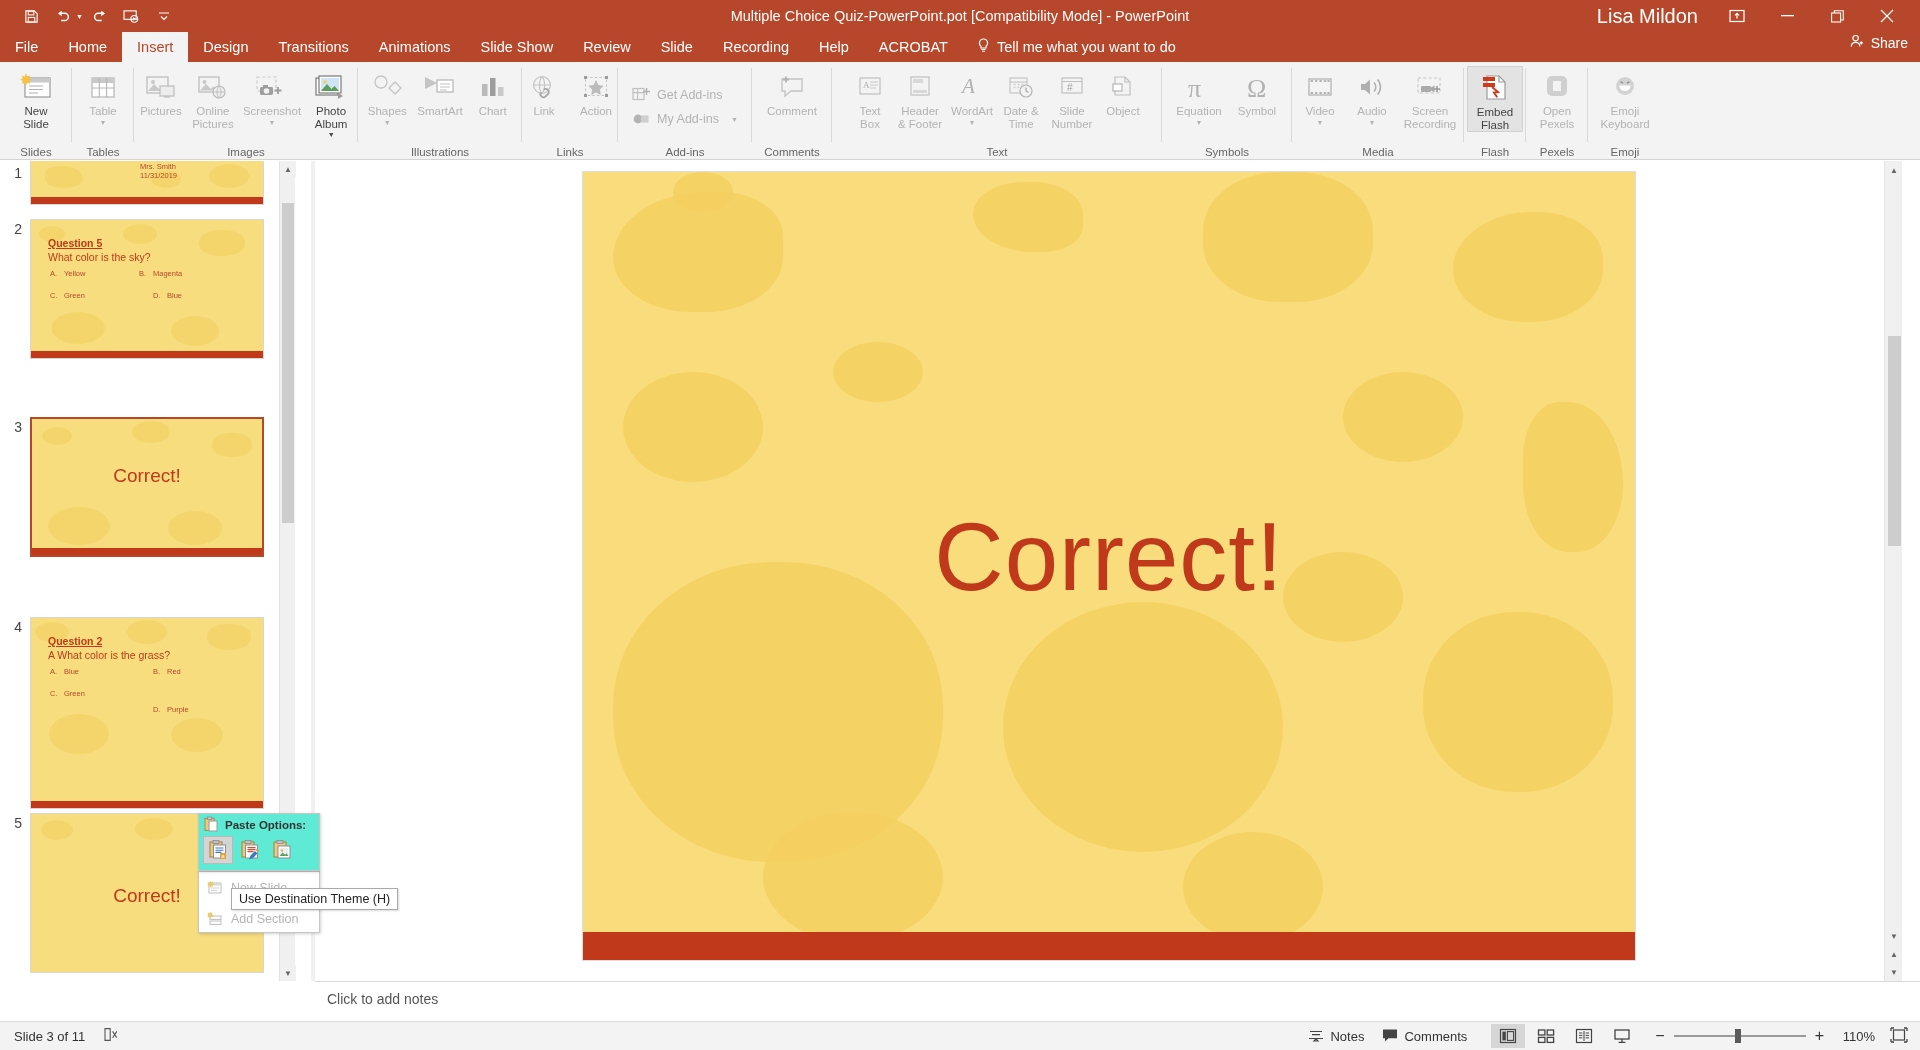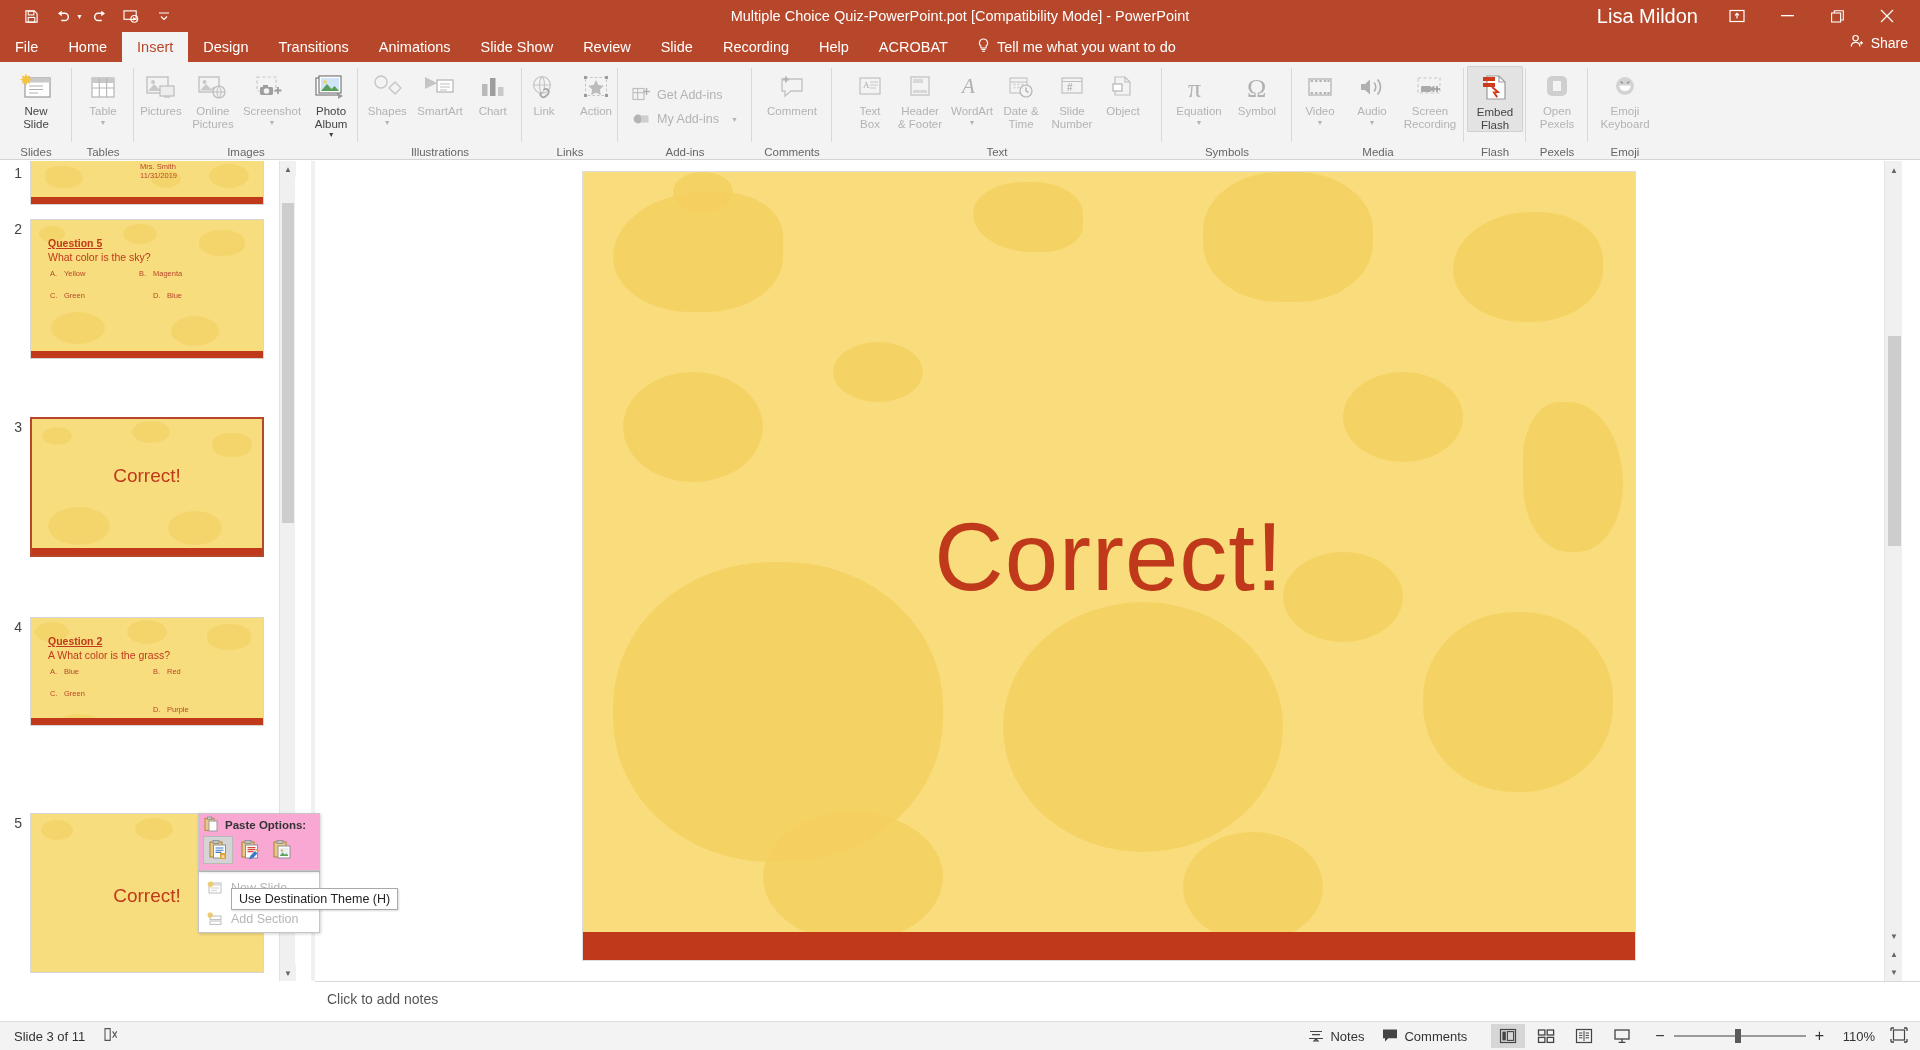--- a/index.html
+++ b/index.html
@@ -222,21 +222,21 @@
     z-index: 40;
   }
   .ctxitem {
     height: 31px; display: flex; align-items: center; gap: 8px;
     padding-left: 6px; font-size: 12.5px; color: #b5b5b5;
   }
   .ctxitem .ci { width: 18px; height: 18px; display: flex; align-items: center; justify-content: center; }
 
   .pastepop {
     position: absolute; left: 198px; top: 652px; width: 122px; height: 58px;
-    background: #f9a8d4; border: 1px solid #c6c6c6; box-shadow: 1px 1px 3px rgba(0,0,0,.18);
+    background: #5eead4; border: 1px solid #c6c6c6; box-shadow: 1px 1px 3px rgba(0,0,0,.18);
     z-index: 50;
   }
   .pastepop .hdr {
     display: flex; align-items: center; gap: 7px; height: 21px; padding-left: 5px;
     font-size: 11.5px; color: #333; font-weight: bold;
   }
   .pastepop .icons { display: flex; align-items: center; gap: 2px; padding: 1px 4px; }
   .pbtn {
     width: 30px; height: 28px; display: flex; align-items: center; justify-content: center;
   }
@@ -804,21 +804,21 @@
           <i style="left:16px;top:88px;width:62px;height:38px;border-radius:50%"></i>
           <i style="left:136px;top:92px;width:54px;height:34px;border-radius:55%"></i>
         </div>
         <div class="t-correct">Correct!</div>
         <div class="thumb-bar"></div>
       </div>
     </div>
 
     <div class="thumb-row" style="top:456px">
       <div class="thumb-num">4</div>
-      <div class="thumb" style="height:109px">
+      <div class="thumb" style="height:192px">
         <div class="pat">
           <i style="left:4px;top:4px;width:34px;height:20px"></i>
           <i style="left:96px;top:2px;width:40px;height:24px"></i>
           <i style="left:176px;top:6px;width:44px;height:26px;border-radius:45%"></i>
           <i style="left:18px;top:96px;width:60px;height:40px;border-radius:50%"></i>
           <i style="left:140px;top:100px;width:52px;height:34px;border-radius:55%"></i>
         </div>
         <div class="t-qtitle">Question 2</div>
         <div class="t-qtext">A What color is the grass?</div>
         <div class="t-opt" style="left:19px;top:49px">

